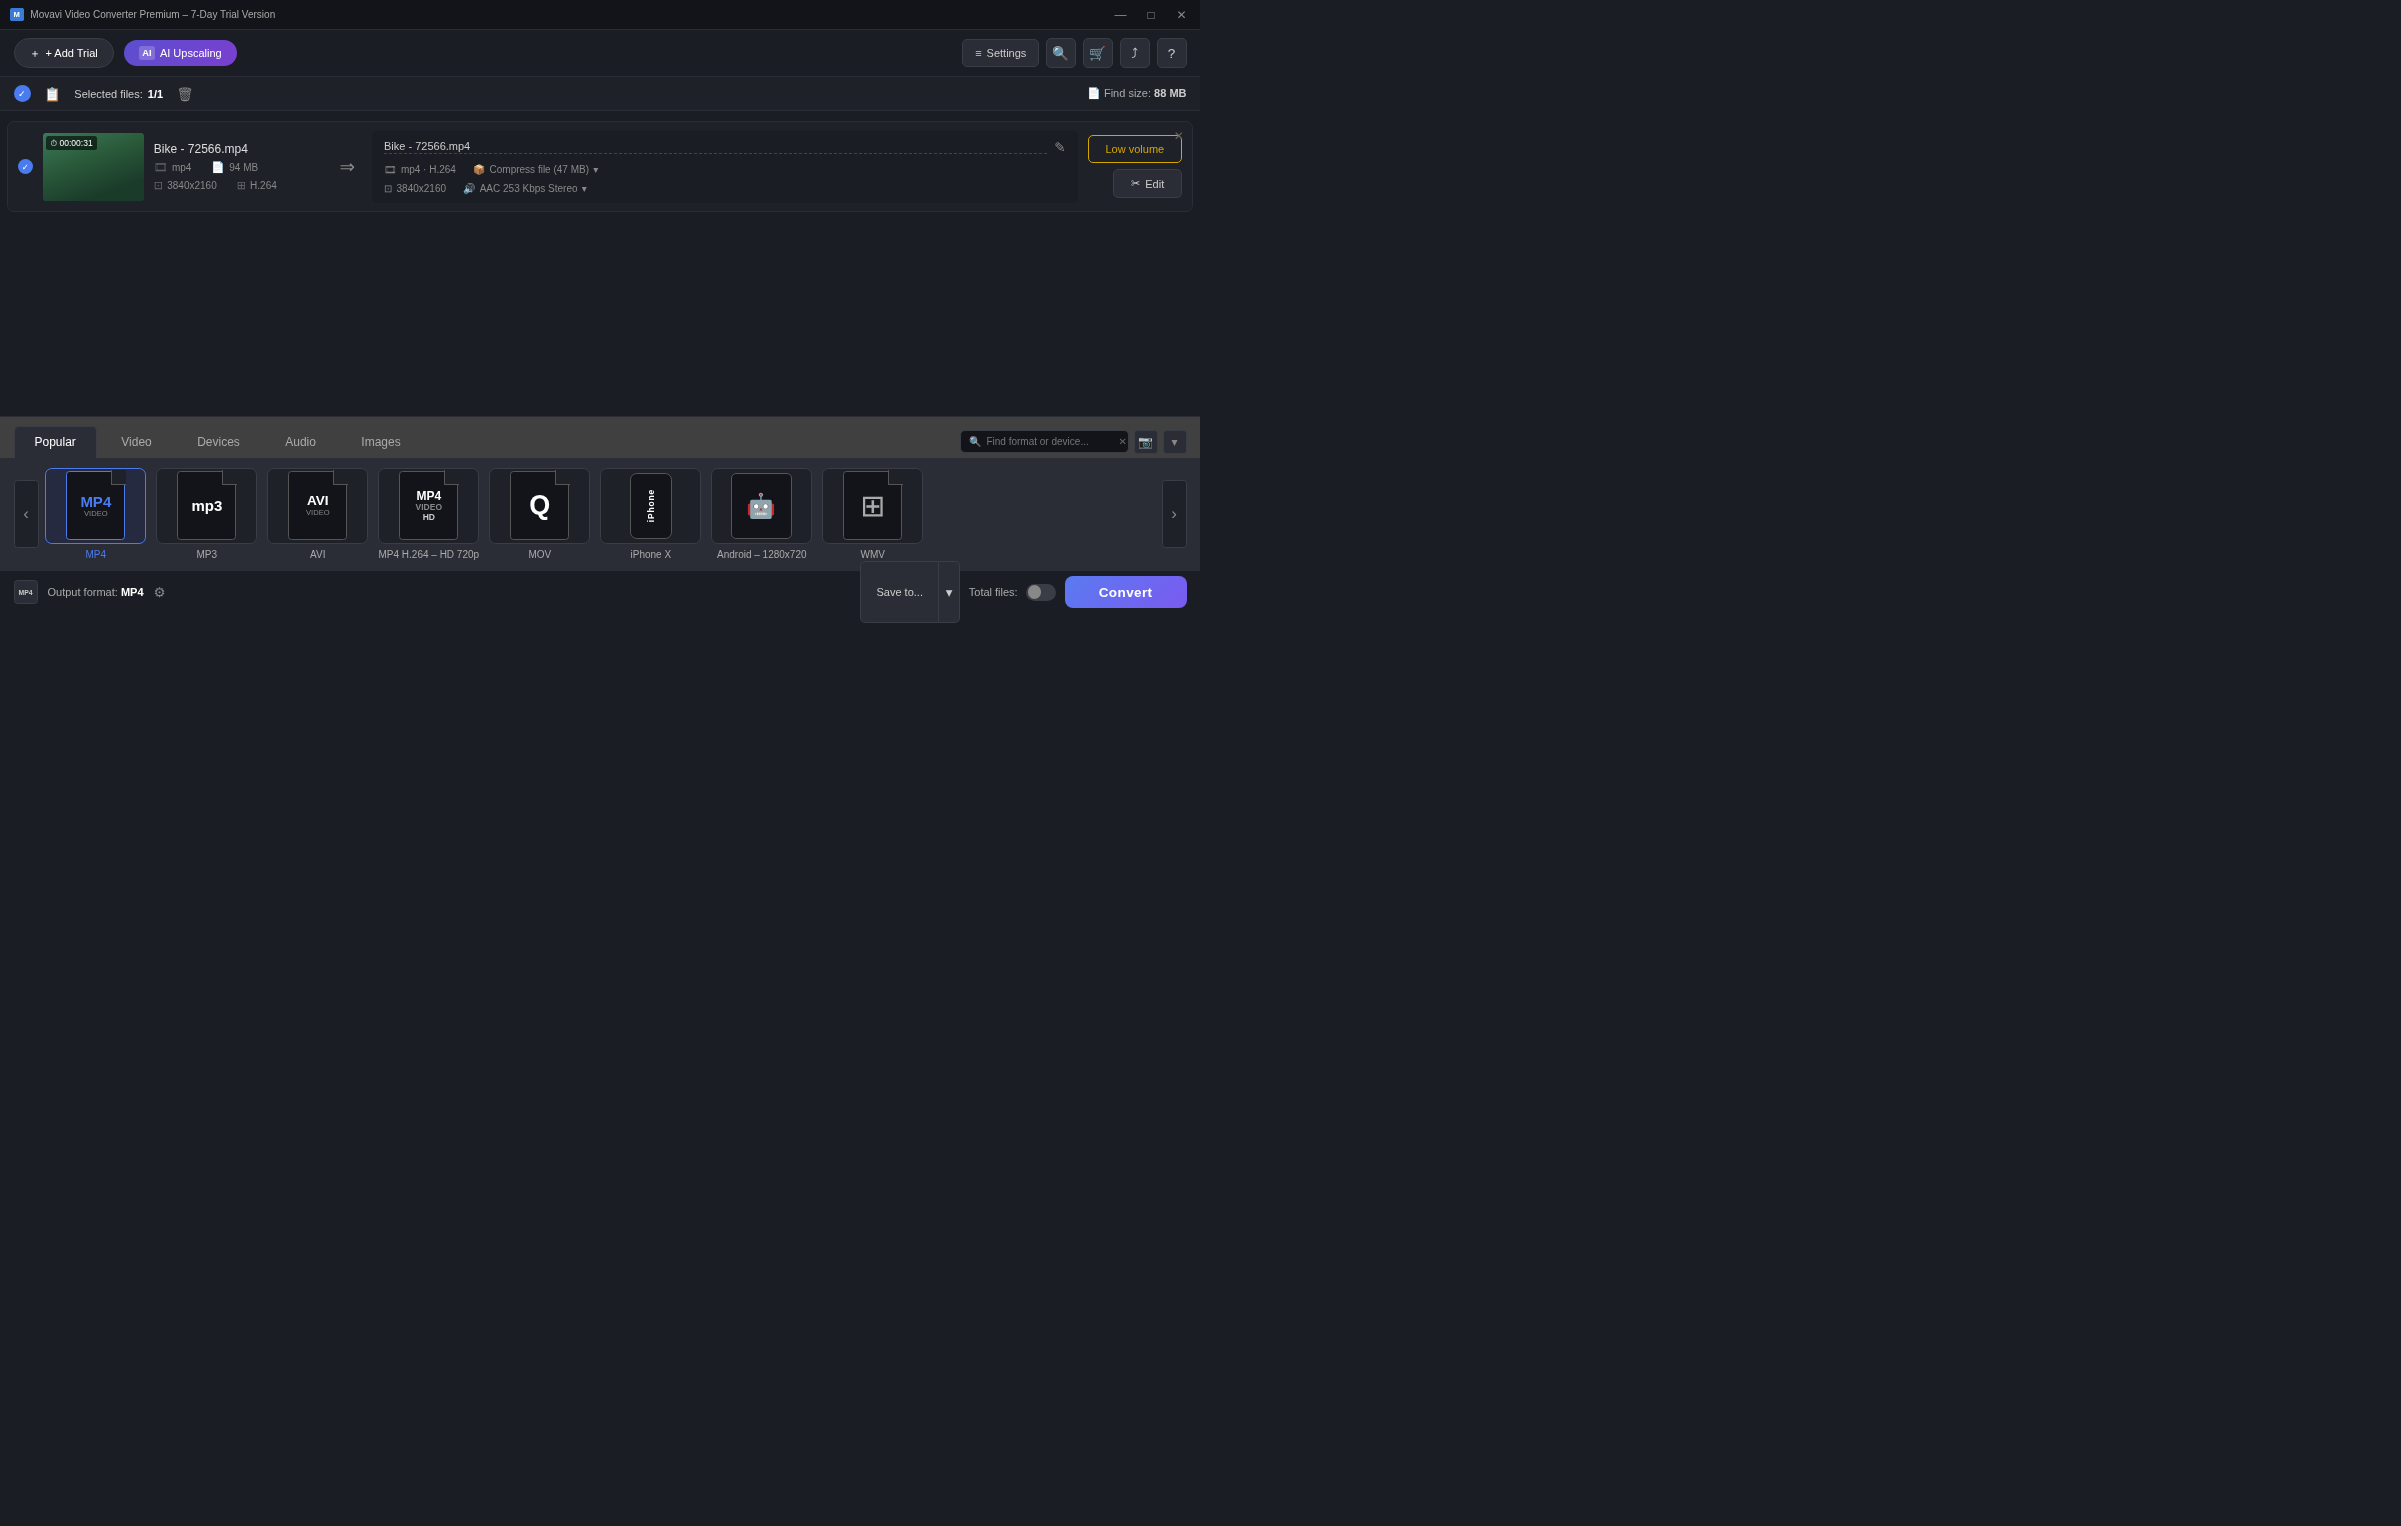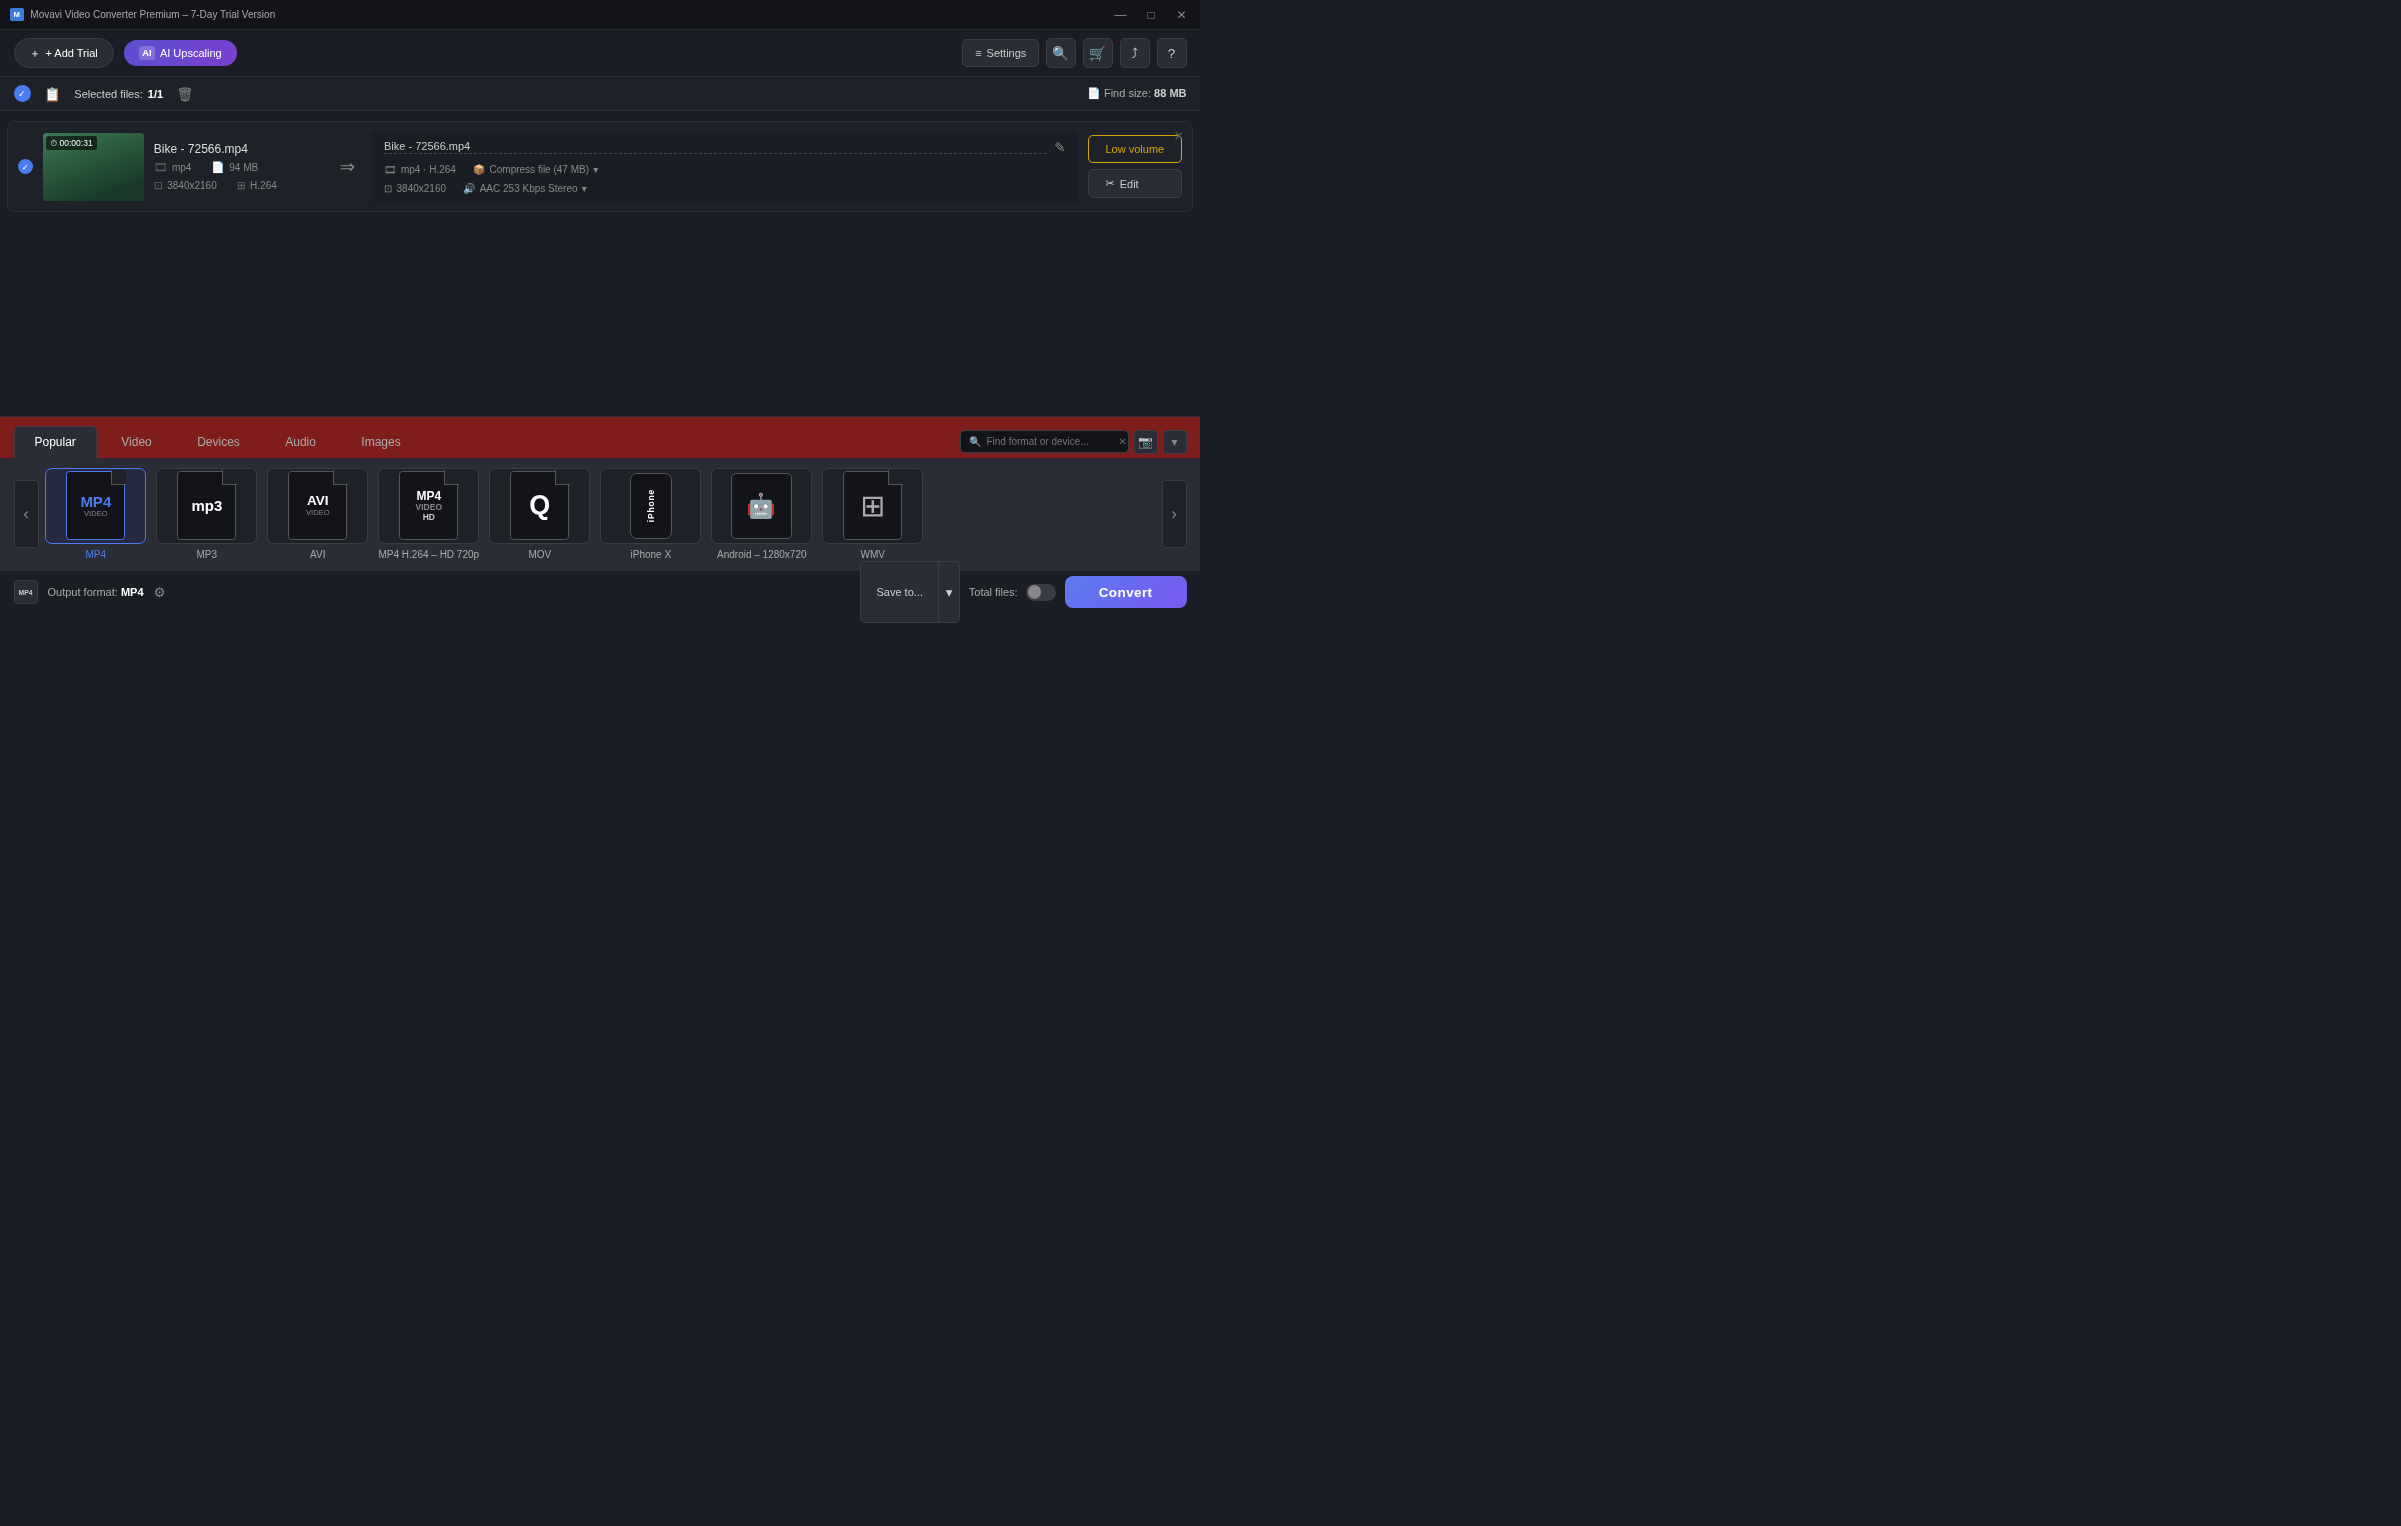--- a/index.html
+++ b/index.html
@@ -324,20 +324,21 @@
       cursor: pointer;
       font-size: 10px;
     }
 
     
     .action-btns {
       display: flex;
       flex-direction: column;
       gap: 6.8px;
       flex-shrink: 0;
+      align-items: flex-end;
     }
     .btn-low-volume {
       background: transparent;
       border: 0.8px solid #d4a600;
       color: #d4a600;
       padding: 6.8px 17px;
       border-radius: 5px;
       cursor: pointer;
       font-size: 11px;
       white-space: nowrap;
@@ -363,21 +364,21 @@
       font-size: 12px;
     }
 
     
     .empty-area {
       height: 194px;
     }
 
     
     .format-section {
-      background: #7f1d1d;
+      background: #404040;
       border-top: 0.8px solid #2a2d35;
       padding: 0;
     }
 
     
     .format-tabs {
       display: flex;
       align-items: center;
       padding: 8.5px 13.5px 0;
       gap: 3.4px;

